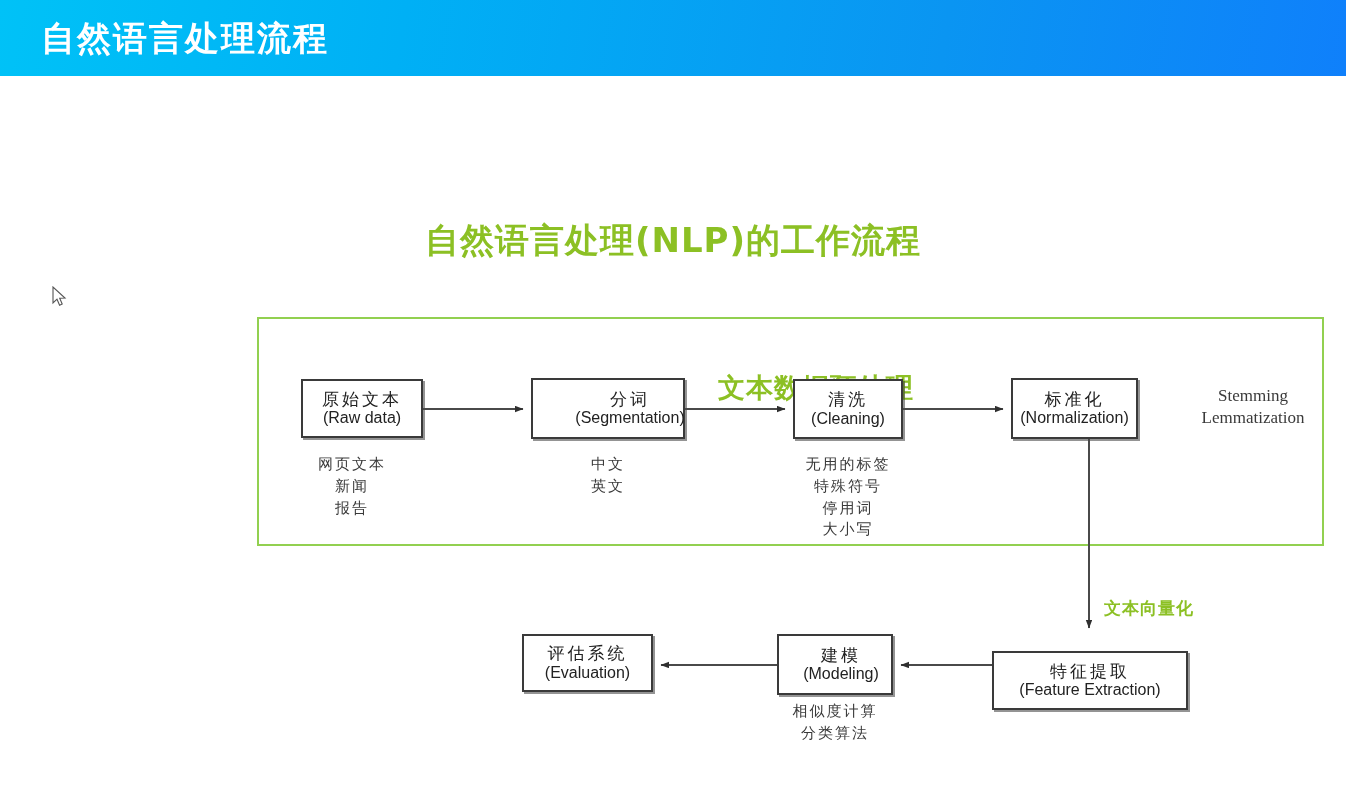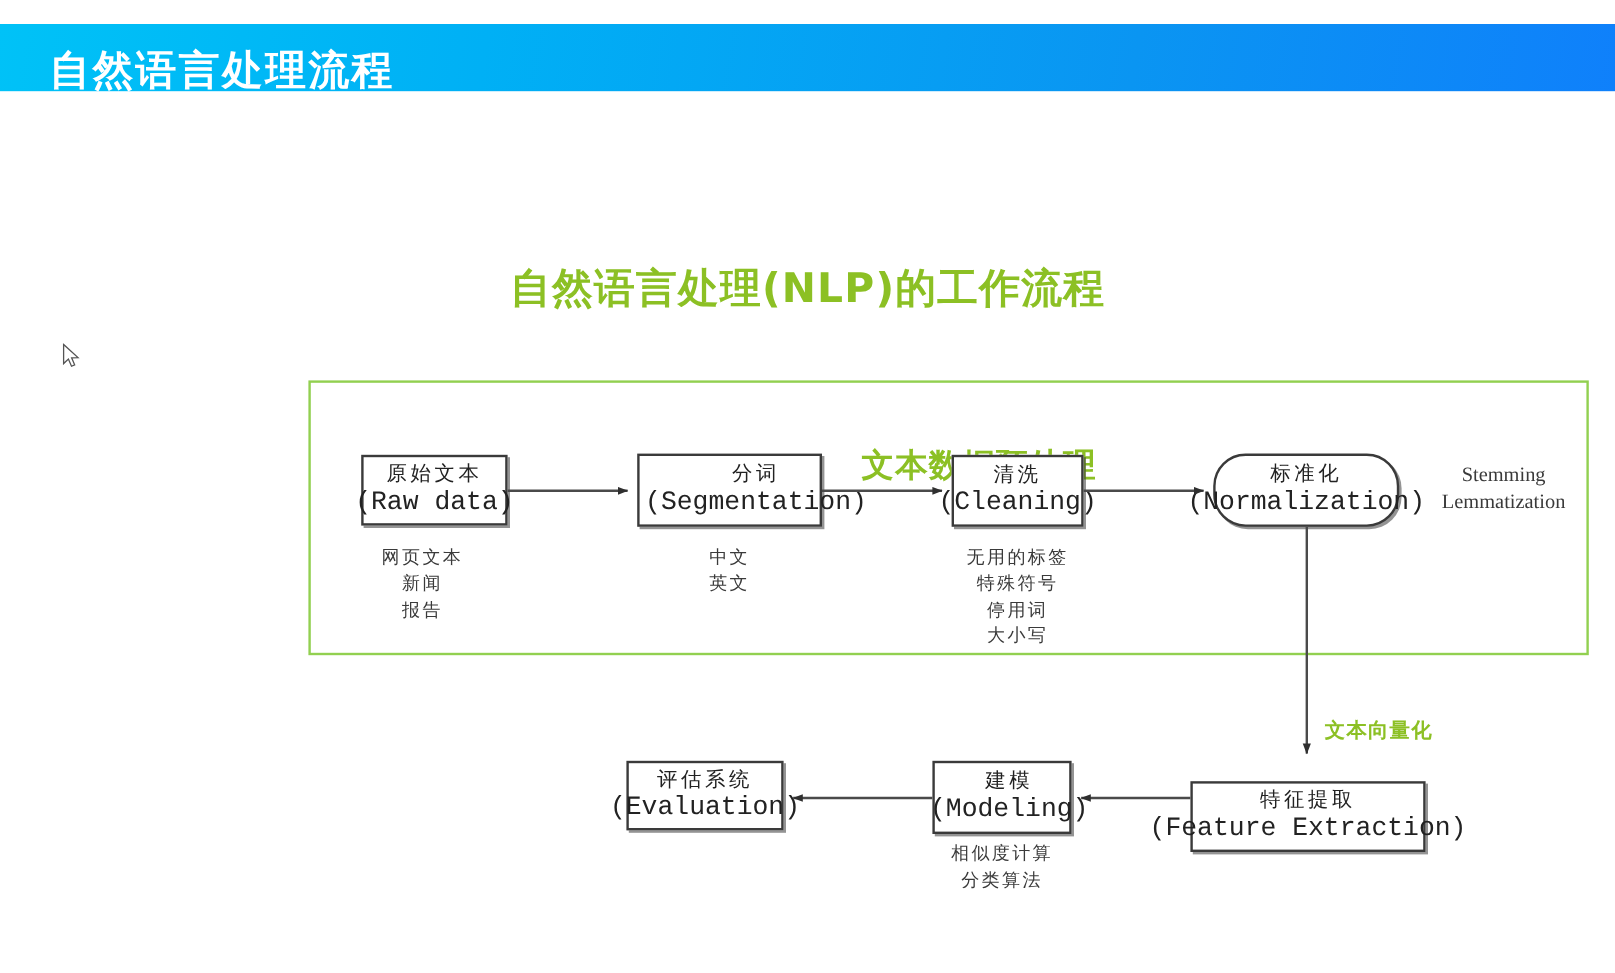--- a/index.html
+++ b/index.html
@@ -15,21 +15,20 @@
     font-family: "Liberation Sans", sans-serif;
   }
 
   
   #header-bar {
     position: absolute;
     left: 0; top: 0;
     width: 1346px;
     height: 76px;
     background: linear-gradient(100deg, #00c2f7 0%, #00b0f5 30%, #0a95f2 70%, #0f80fb 100%);
-    margin-top: 20px;
   }
   #header-title {
     position: absolute;
     left: 41px;
     top: 16px;
     font-size: 34px;
     font-weight: bold;
     color: #ffffff;
     letter-spacing: 2px;
     font-family: "DejaVu Sans", "Liberation Sans", sans-serif;
@@ -96,31 +95,31 @@
     color: #222222;
     font-family: "DejaVu Serif", "Liberation Serif", serif;
   }
   .flow-box .cn {
     font-size: 17px;
     line-height: 1.15;
     letter-spacing: 3px;
     white-space: nowrap;
   }
   .flow-box .en {
-    font-size: 22px;
+    font-size: 16px;
     line-height: 1.15;
     white-space: nowrap;
-    font-family: Liberation Mono, monospace;
+    font-family: Liberation Sans, sans-serif;
   }
 
   
   #box-raw        { left: 301px;  top: 303px; width: 122px; height: 59px; }
   #box-seg        { left: 531px;  top: 302px; width: 154px; height: 61px; padding-left: 44px; }
   #box-clean      { left: 793px;  top: 303px; width: 110px; height: 60px; }
-  #box-norm       { left: 1011px; top: 302px; width: 155px; height: 61px; border-radius: 27px; }
+  #box-norm       { left: 1011px; top: 302px; width: 127px; height: 61px; }
   #box-feature    { left: 992px;  top: 575px; width: 196px; height: 59px; }
   #box-model      { left: 777px;  top: 558px; width: 116px; height: 61px; padding-left: 12px; }
   #box-eval       { left: 522px;  top: 558px; width: 131px; height: 58px; }
 
   
   .caption {
     position: absolute;
     text-align: center;
     font-size: 15px;
     line-height: 1.45;

